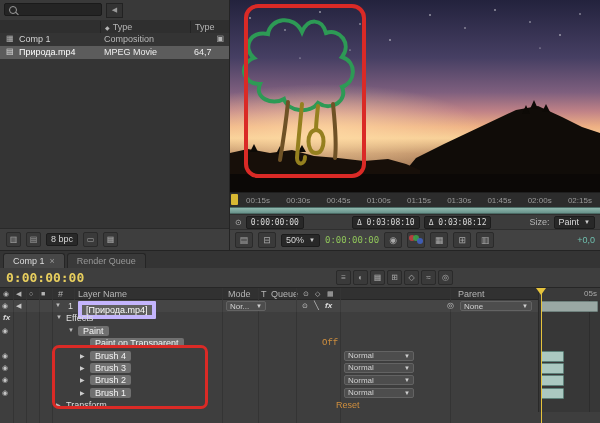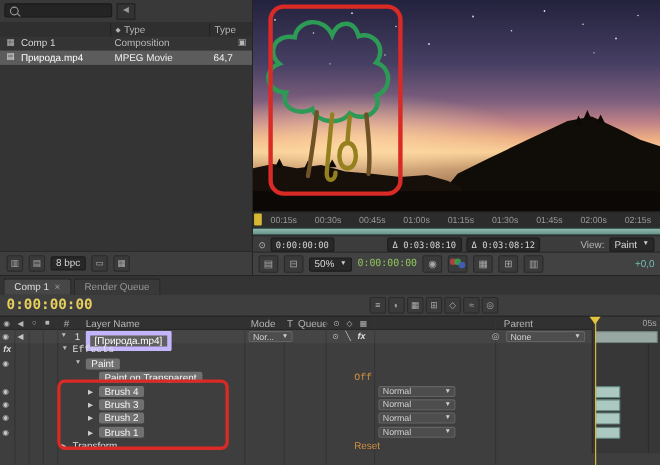--- a/index.html
+++ b/index.html
@@ -77,21 +77,21 @@
     </div>
     <div class="abs" style="left:0;bottom:0;right:0;height:22px;background:#3e3e3e;border-top:1px solid #292929;display:flex;align-items:center;gap:5px;padding:0 6px;box-sizing:border-box;">
       <span class="tool sm">▥</span>
       <span class="tool sm">▤</span>
       <span class="chip">8 bpc</span>
       <span class="tool sm">▭</span>
       <span class="tool sm">▦</span>
     </div>
   </div>
 
-  <div class="abs" style="left:230px;top:0;width:370px;height:250px;background:#000000;">
+  <div class="abs" style="left:230px;top:0;width:370px;height:250px;background:#4d7c0f;">
 
     <svg class="abs" style="left:0;top:0;" width="370" height="192" viewBox="0 0 370 192">
       <defs>
         <linearGradient id="sky" x1="0" y1="0" x2="0" y2="1">
           <stop offset="0" stop-color="#23223d"></stop>
           <stop offset="0.30" stop-color="#463f63"></stop>
           <stop offset="0.48" stop-color="#7e5f7e"></stop>
           <stop offset="0.58" stop-color="#c08287"></stop>
           <stop offset="0.66" stop-color="#eeb084"></stop>
           <stop offset="0.72" stop-color="#f7cf96"></stop>
@@ -151,21 +151,21 @@
     </div>
     <div class="abs" style="left:1px;top:194px;width:7px;height:11px;background:#d8b833;border-radius:1px;"></div>
 
     <div class="abs" style="left:0;top:207px;right:0;height:7px;background:linear-gradient(#8fb8ae,#69938b);border-top:1px solid #4b6b65;border-bottom:1px solid #4b6b65;box-sizing:border-box;"></div>
 
     <div class="abs" style="left:0;top:214px;right:0;height:15px;background:#3c3c3c;border-top:1px solid #2e2e2e;display:flex;align-items:center;gap:4px;padding:0 5px;box-sizing:border-box;">
       <span class="glyph" style="font-size:8px;">⊙</span>
       <span class="chip mono" style="font-size:8px;">0:00:00:00</span>
       <span class="chip mono" style="font-size:8px;margin-left:44px;">Δ 0:03:08:10</span>
       <span class="chip mono" style="font-size:8px;">Δ 0:03:08:12</span>
-      <span style="margin-left:auto;color:#b5b5b5;">View:</span>
+      <span style="margin-left:auto;color:#b5b5b5;">Size:</span>
       <span class="chip">
           <span>Paint</span>
           <span class="caret">▼</span>
         </span>
     </div>
 
     <div class="abs" style="left:0;top:229px;right:0;height:21px;background:#424242;border-top:1px solid #2f2f2f;display:flex;align-items:center;gap:5px;padding:0 5px;box-sizing:border-box;">
       <span class="tool">▤</span>
       <span class="tool">⊟</span>
       <span class="chip">
@@ -276,21 +276,21 @@
           </span>
         <span class="rr">
             <span class="grid5"></span>
             <span class="bar-layer"></span>
           </span>
       </div>
 
       <div class="trow">
         <span class="abs" style="left:3px;top:1px;font-size:8px;font-style:italic;font-weight:bold;color:#ddd;">fx</span>
         <span class="abs" style="left:56px;top:2px;font-size:6px;color:#bbb;">▼</span>
-        <span class="abs" style="left:66px;top:1px;color:#ddd;font-family:Liberation Mono, monospace;">Effects</span>
+        <span class="abs" style="left:66px;top:1px;color:#ddd;">Effects</span>
         <span class="rr">
             <span class="grid5"></span>
           </span>
       </div>
 
       <div class="trow">
         <span class="abs" style="left:2px;top:2px;font-size:7px;color:#c5c5c5;">◉</span>
         <span class="abs" style="left:68px;top:2px;font-size:6px;color:#bbb;">▼</span>
         <span class="abs lblchip" style="left:78px;top:1px;">Paint</span>
         <span class="rr">
@@ -358,21 +358,21 @@
           </span>
         <span class="rr">
             <span class="grid5"></span>
             <span class="bar-brush"></span>
           </span>
       </div>
 
       <div class="trow">
         <span class="abs" style="left:56px;top:2px;font-size:6px;color:#bbb;">▶</span>
         <span class="abs" style="left:66px;top:1px;color:#ddd;">Transform</span>
-        <span class="abs valuelink" style="left:322px;top:1px;">Reset</span>
+        <span class="abs valuelink" style="left:336px;top:1px;">Reset</span>
         <span class="rr">
             <span class="grid5"></span>
           </span>
       </div>
 
     </div>
 
     <div class="abs" style="left:541px;top:38px;width:1px;height:135px;background:#e6c33c;"></div>
     <div class="abs" style="left:536px;top:37px;width:0;height:0;border-left:5px solid transparent;border-right:5px solid transparent;border-top:7px solid #e6c33c;"></div>
   </div>

